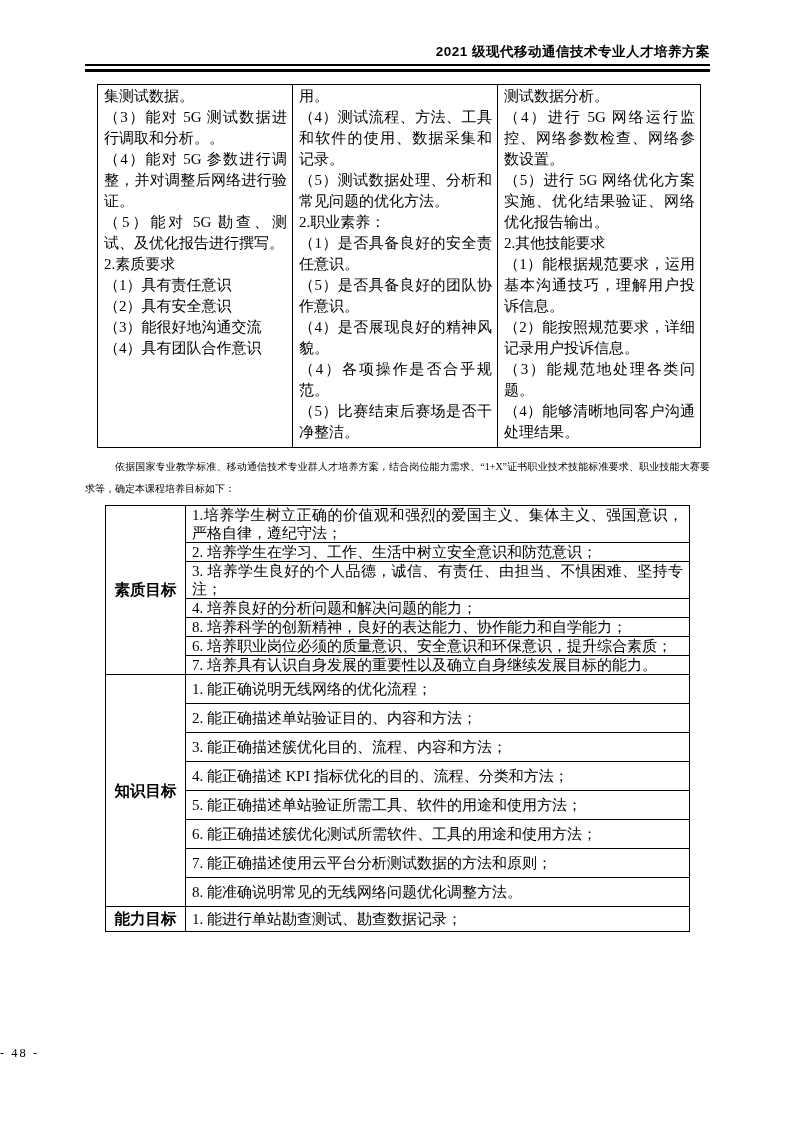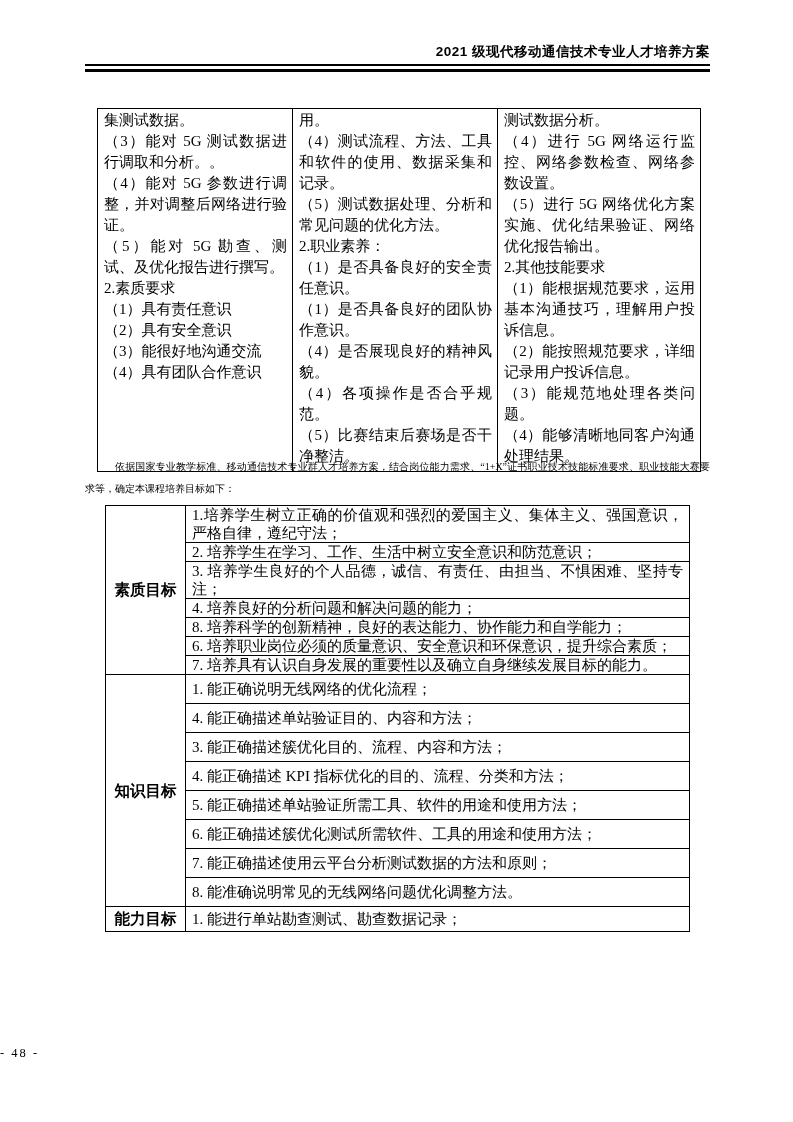--- a/index.html
+++ b/index.html
@@ -23,21 +23,21 @@
     letter-spacing:0.5px;
   }
   .header-rule{
     margin-top:3px;
     height:3px;
     border-top:2px solid #000;
     border-bottom:3px solid #000;
   }
   
   .t1{
-    position:absolute;left:97px;top:108px;
+    position:absolute;left:97px;top:84px;
     width:603px;
     border-collapse:collapse;
     table-layout:fixed;
   }
   .t1 td{
     border:1.5px solid #000;
     vertical-align:top;
     padding:1px 5px 4px 6px;
     font-size:15px;
     line-height:21px;
@@ -116,21 +116,21 @@
             <div class="para">（2）具有安全意识</div>
             <div class="para">（3）能很好地沟通交流</div>
             <div class="para">（4）具有团队合作意识</div>
           </td>
         <td>
             <div class="para">用。</div>
             <div class="para">（4）测试流程、方法、工具和软件的使用、数据采集和记录。</div>
             <div class="para">（5）测试数据处理、分析和常见问题的优化方法。</div>
             <div class="para">2.职业素养：</div>
             <div class="para">（1）是否具备良好的安全责任意识。</div>
-            <div class="para">（1）是否具备良好的团队协作意识。</div>
+            <div class="para">（5）是否具备良好的团队协作意识。</div>
             <div class="para">（4）是否展现良好的精神风貌。</div>
             <div class="para">（4）各项操作是否合乎规范。</div>
             <div class="para">（5）比赛结束后赛场是否干净整洁。</div>
           </td>
         <td>
             <div class="para">测试数据分析。</div>
             <div class="para">（4）进行 5G 网络运行监控、网络参数检查、网络参数设置。</div>
             <div class="para">（5）进行 5G 网络优化方案实施、优化结果验证、网络优化报告输出。</div>
             <div class="para">2.其他技能要求</div>
             <div class="para">（1）能根据规范要求，运用基本沟通技巧，理解用户投诉信息。</div>
@@ -166,21 +166,21 @@
           <td class="goal">6. 培养职业岗位必须的质量意识、安全意识和环保意识，提升综合素质；</td>
         </tr>
         <tr class="sec-0">
           <td class="goal">7. 培养具有认识自身发展的重要性以及确立自身继续发展目标的能力。</td>
         </tr>
         <tr class="sec-1">
           <th rowspan="8" class="label">知识目标</th>
           <td class="goal">1. 能正确说明无线网络的优化流程；</td>
         </tr>
         <tr class="sec-1">
-          <td class="goal">4. 能正确描述单站验证目的、内容和方法；</td>
+          <td class="goal">2. 能正确描述单站验证目的、内容和方法；</td>
         </tr>
         <tr class="sec-1">
           <td class="goal">3. 能正确描述簇优化目的、流程、内容和方法；</td>
         </tr>
         <tr class="sec-1">
           <td class="goal">4. 能正确描述 KPI 指标优化的目的、流程、分类和方法；</td>
         </tr>
         <tr class="sec-1">
           <td class="goal">5. 能正确描述单站验证所需工具、软件的用途和使用方法；</td>
         </tr>

